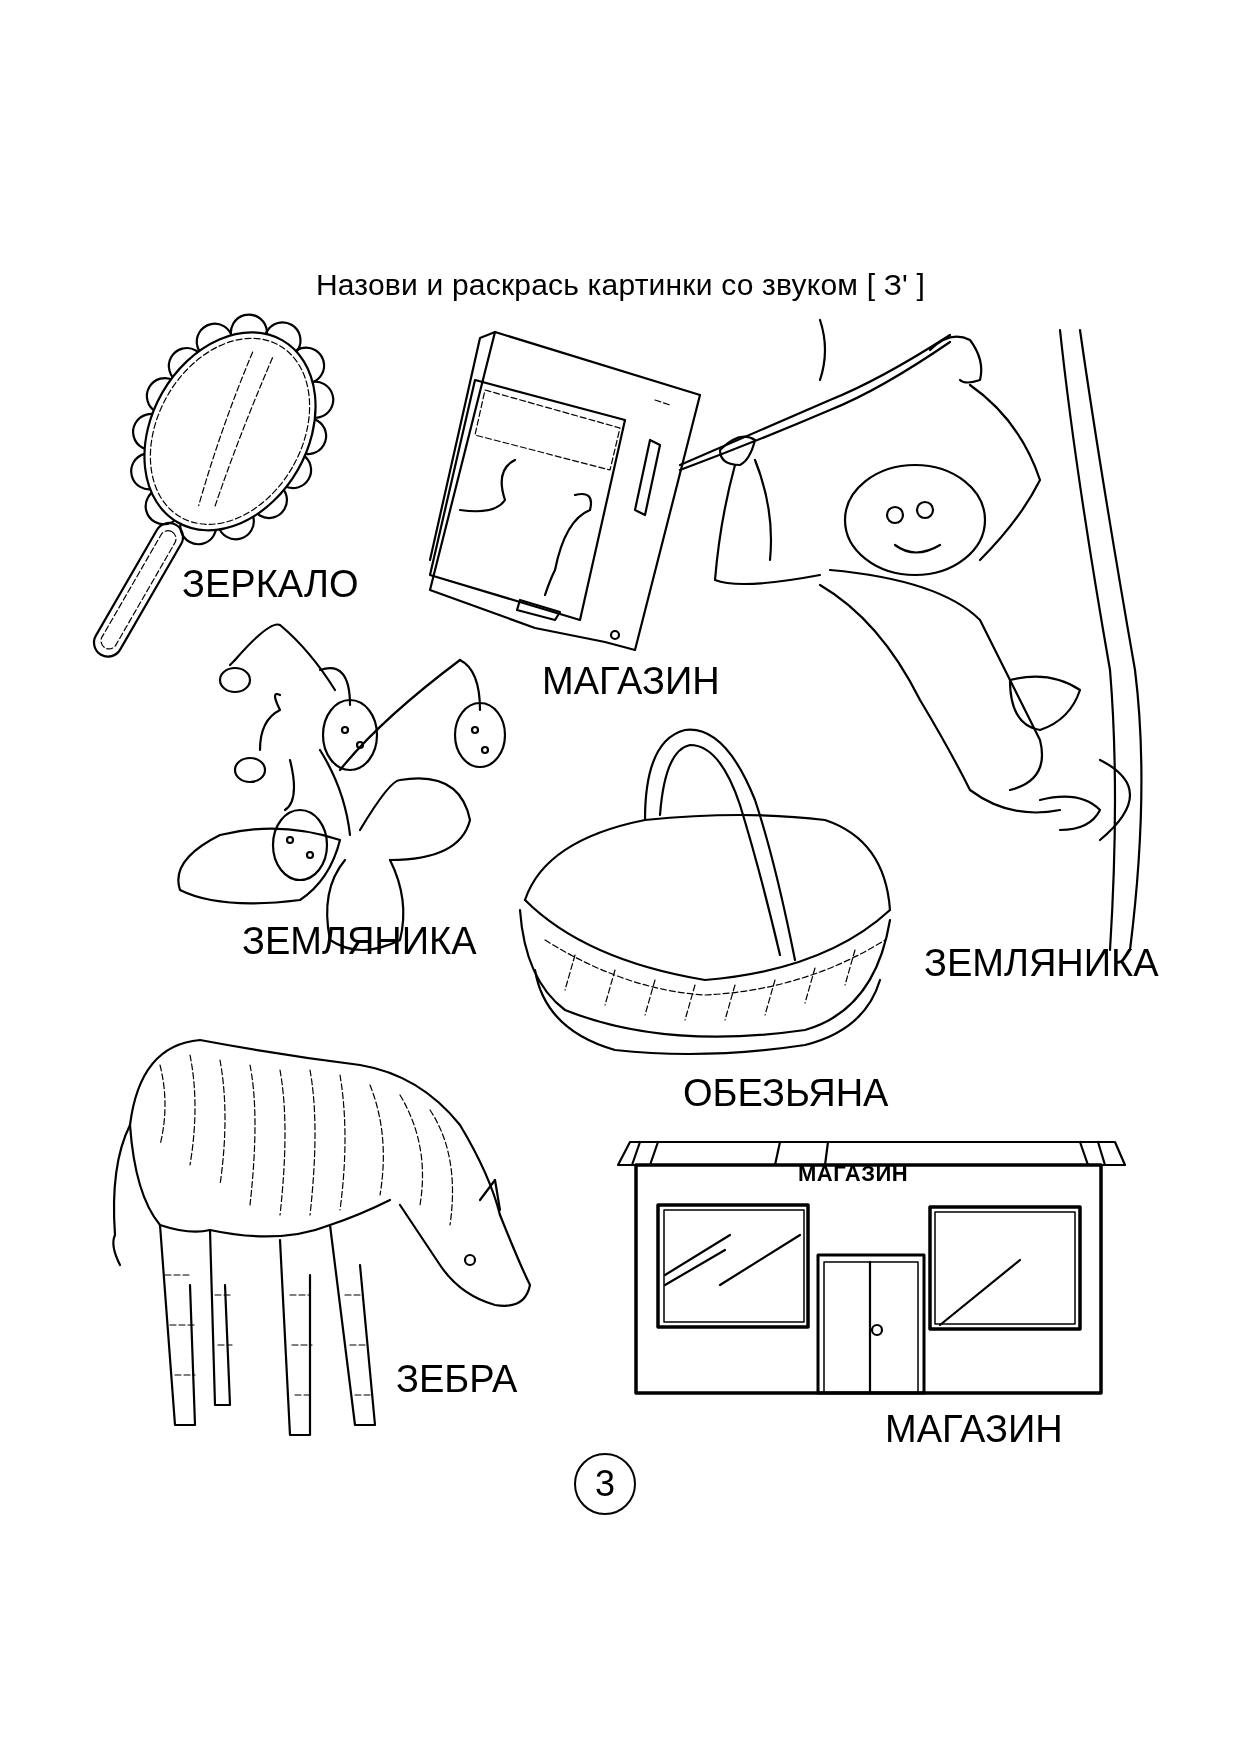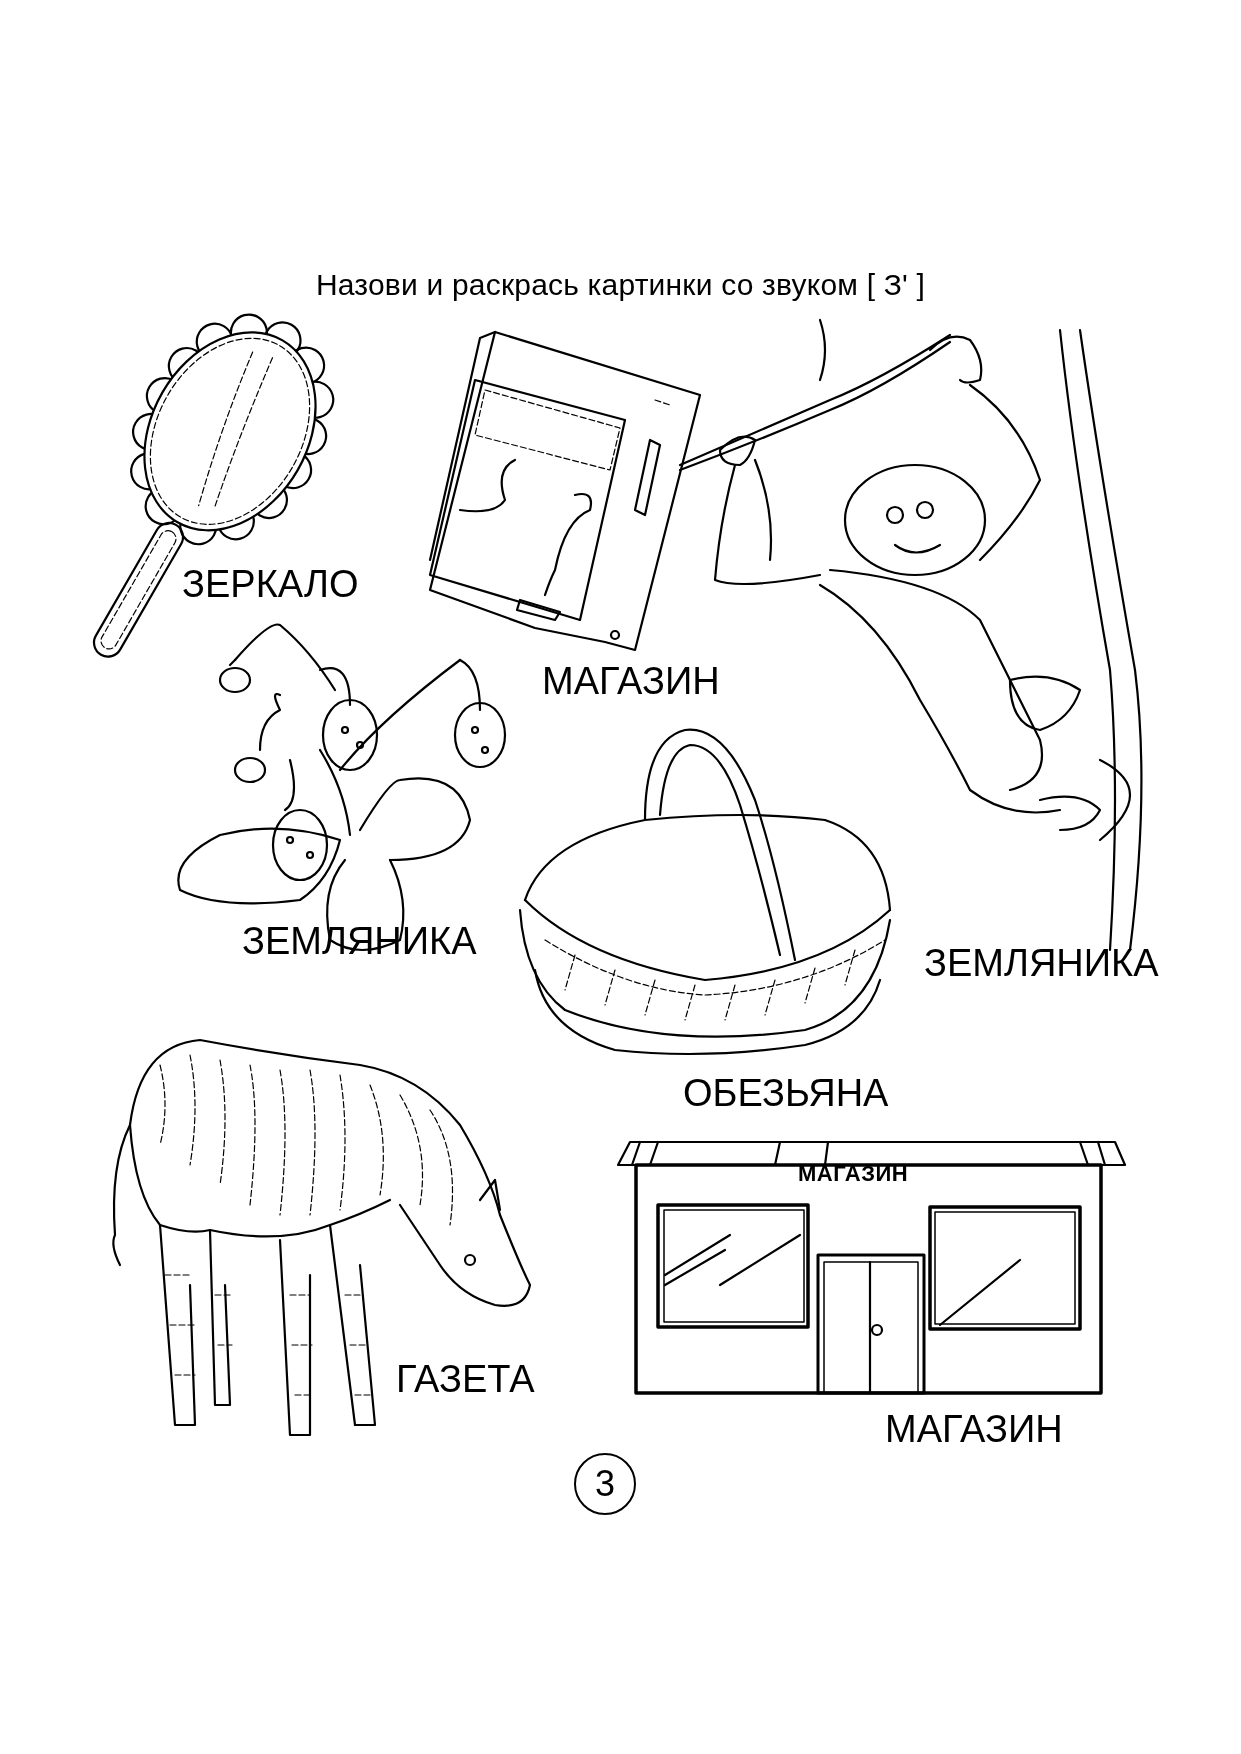--- a/index.html
+++ b/index.html
@@ -131,21 +131,21 @@
   <path d="M30 100 Q10 140 15 210 Q10 220 20 240"></path>
   <path d="M60 200 L75 400 L95 400 L90 260"></path>
   <path d="M110 205 L115 380 L130 380 L125 260"></path>
   <path d="M180 215 L190 410 L210 410 L210 250"></path>
   <path d="M230 200 L255 400 L275 400 L260 240"></path>
   <path d="M380 175 L395 155 L400 185"></path>
   <circle cx="370" cy="235" r="5"></circle>
   <path d="M60 40 Q70 80 60 120 M90 30 Q100 80 90 140 M120 35 Q130 90 120 160 M150 40 Q160 90 150 180 M180 45 Q190 100 180 190 M210 45 Q220 100 210 190 M240 50 Q250 110 240 185 M270 60 Q290 110 280 170 M300 70 Q330 120 320 180 M330 85 Q360 130 350 200" class="thin"></path>
   <path d="M65 250 L90 250 M70 300 L95 300 M75 350 L95 350 M115 270 L130 270 M118 320 L132 320 M190 270 L210 270 M192 320 L212 320 M195 370 L212 370 M245 270 L262 270 M250 320 L268 320 M255 370 L272 370" class="thin"></path>
 </svg>
-<div class="abs label" style="left:396px;top:1358px">ГАЗЕТА</div>
+<div class="abs label" style="left:396px;top:1358px">ЗЕБРА</div>
 
 <svg class="art" style="left:610px;top:1135px" width="520" height="250" viewBox="0 0 520 250">
   <path d="M20 7 L505 7 L515 30 L8 30 Z"></path>
   <path d="M30 7 L22 30 M48 7 L40 30 M170 7 L165 30 M218 7 L215 30 M470 7 L478 30 M488 7 L495 30"></path>
   <rect x="26" y="30" width="465" height="228" class="thick" style="stroke-width:3.5"></rect>
   <rect x="48" y="70" width="150" height="122" style="stroke-width:3.5"></rect>
   <rect x="54" y="75" width="140" height="112" style="stroke-width:1.5"></rect>
   <path d="M55 140 L120 100 M55 150 L115 115 M110 150 L190 100"></path>
   <rect x="320" y="72" width="150" height="122" style="stroke-width:3.5"></rect>
   <rect x="325" y="77" width="140" height="112" style="stroke-width:1.5"></rect>

